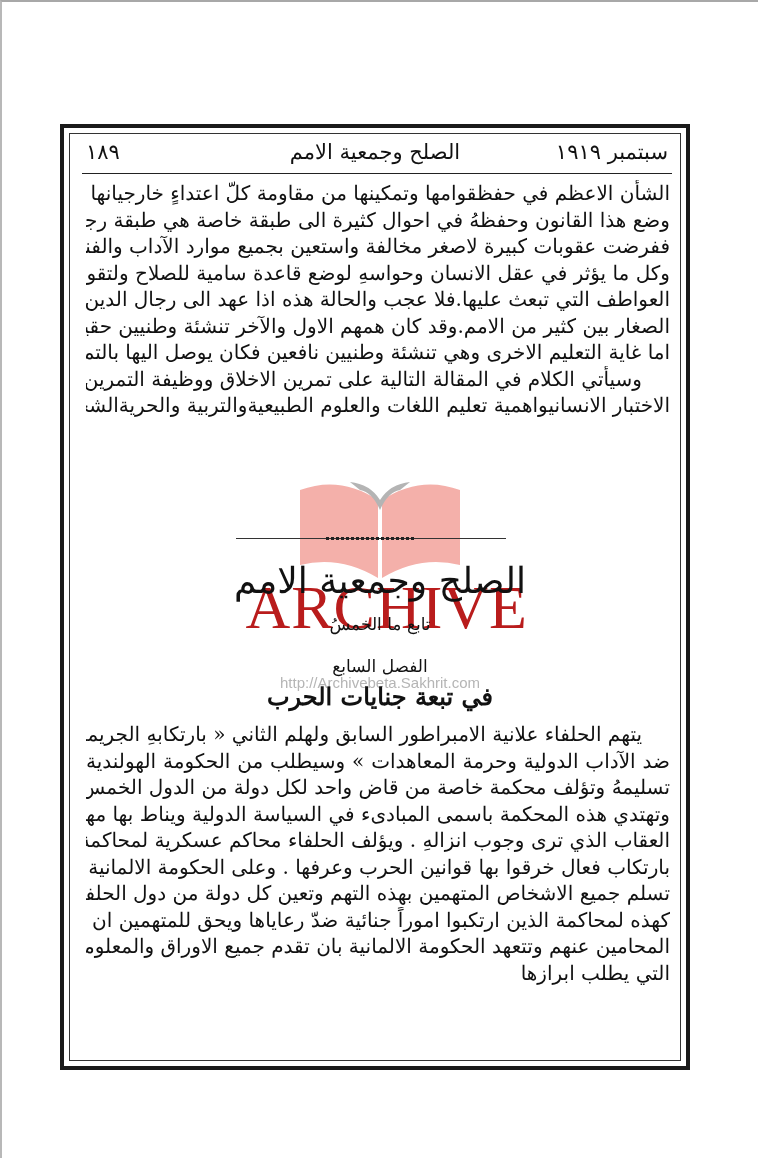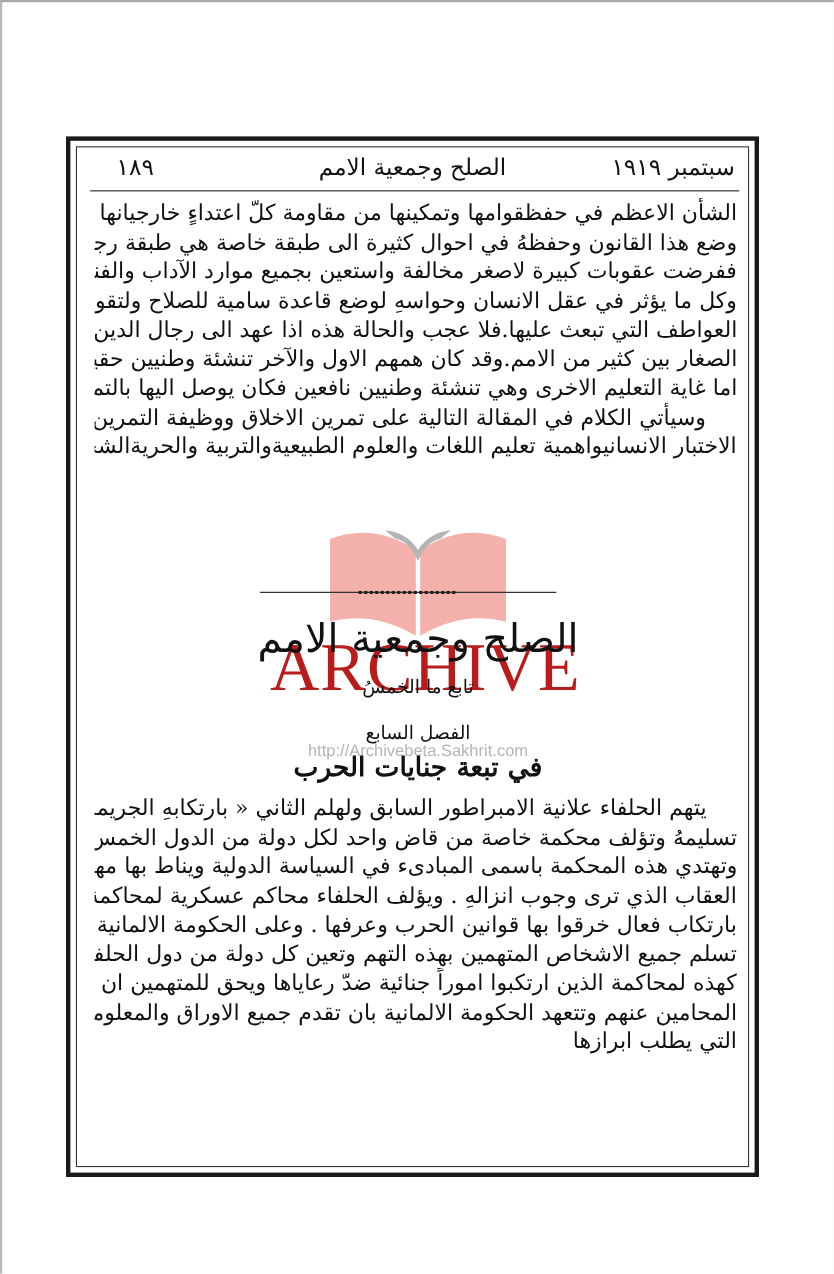--- a/index.html
+++ b/index.html
@@ -18,21 +18,21 @@
   .frame-inner {
     position:absolute; left:5px; top:5px; right:5px; bottom:5px;
     border:1px solid #333;
   }
   .header {
     position:absolute; left:82px; top:140px; width:586px; height:30px;
     direction:rtl; font-size:21px; color:#111;
   }
   .header .date { position:absolute; right:0; top:0; }
   .header .title { position:absolute; left:0; right:0; text-align:center; top:0; }
-  .header .pageno { position:absolute; left:24px; top:0; }
+  .header .pageno { position:absolute; left:4px; top:0; }
   .header-rule { position:absolute; left:82px; top:173px; width:590px; height:1px; background:#222; }
   .body-text {
     position:absolute; left:86px; width:584px; direction:rtl; text-align:justify;
     text-align-last:justify; font-size:20px; line-height:26.5px; color:#111;
   }
   .body-text p { margin:0; white-space:nowrap; overflow:hidden; }
   .body-text p.last { text-align-last:right; }
   .p1 { top:180px; }
   .p2 { top:721px; }
   .ornament {
@@ -97,20 +97,21 @@
   <line x1="90" y1="1.5" x2="180" y2="1.5" stroke="#222" stroke-width="3" stroke-dasharray="3 2"></line>
 </svg>
 
 <div class="section-title">الصلح وجمعية الامم</div>
 <div class="subtitle s1">تابع ما الخمسُ</div>
 <div class="subtitle s2">الفصل السابع</div>
 <div class="subtitle s3">في تبعة جنايات الحرب</div>
 
 <div class="body-text p2">
   <p style="padding-right:28px;">يتهم الحلفاء علانية الامبراطور السابق ولهلم الثاني « بارتكابهِ الجريمة العظمى</p>
+  <p>ضد الآداب الدولية وحرمة المعاهدات » وسيطلب من الحكومة الهولندية</p>
   <p>تسليمهُ وتؤلف محكمة خاصة من قاضٍ واحد لكل دولة من الدول الخمس العظمى</p>
   <p>وتهتدي هذه المحكمة باسمى المبادىء في السياسة الدولية ويناط بها مهمة تعيين</p>
   <p>العقاب الذي ترى وجوب انزالهِ . ويؤلف الحلفاء محاكم عسكرية لمحاكمة المتهمين</p>
   <p>بارتكاب فعال خرقوا بها قوانين الحرب وعرفها . وعلى الحكومة الالمانية ان</p>
   <p>تسلم جميع الاشخاص المتهمين بهذه التهم وتعين كل دولة من دول الحلفاء محاكم</p>
   <p>كهذه لمحاكمة الذين ارتكبوا اموراً جنائية ضدّ رعاياها ويحق للمتهمين ان يعينوا</p>
   <p>المحامين عنهم وتتعهد الحكومة الالمانية بان تقدم جميع الاوراق والمعلومات</p>
   <p class="last">التي يطلب ابرازها</p>
 </div>
 

